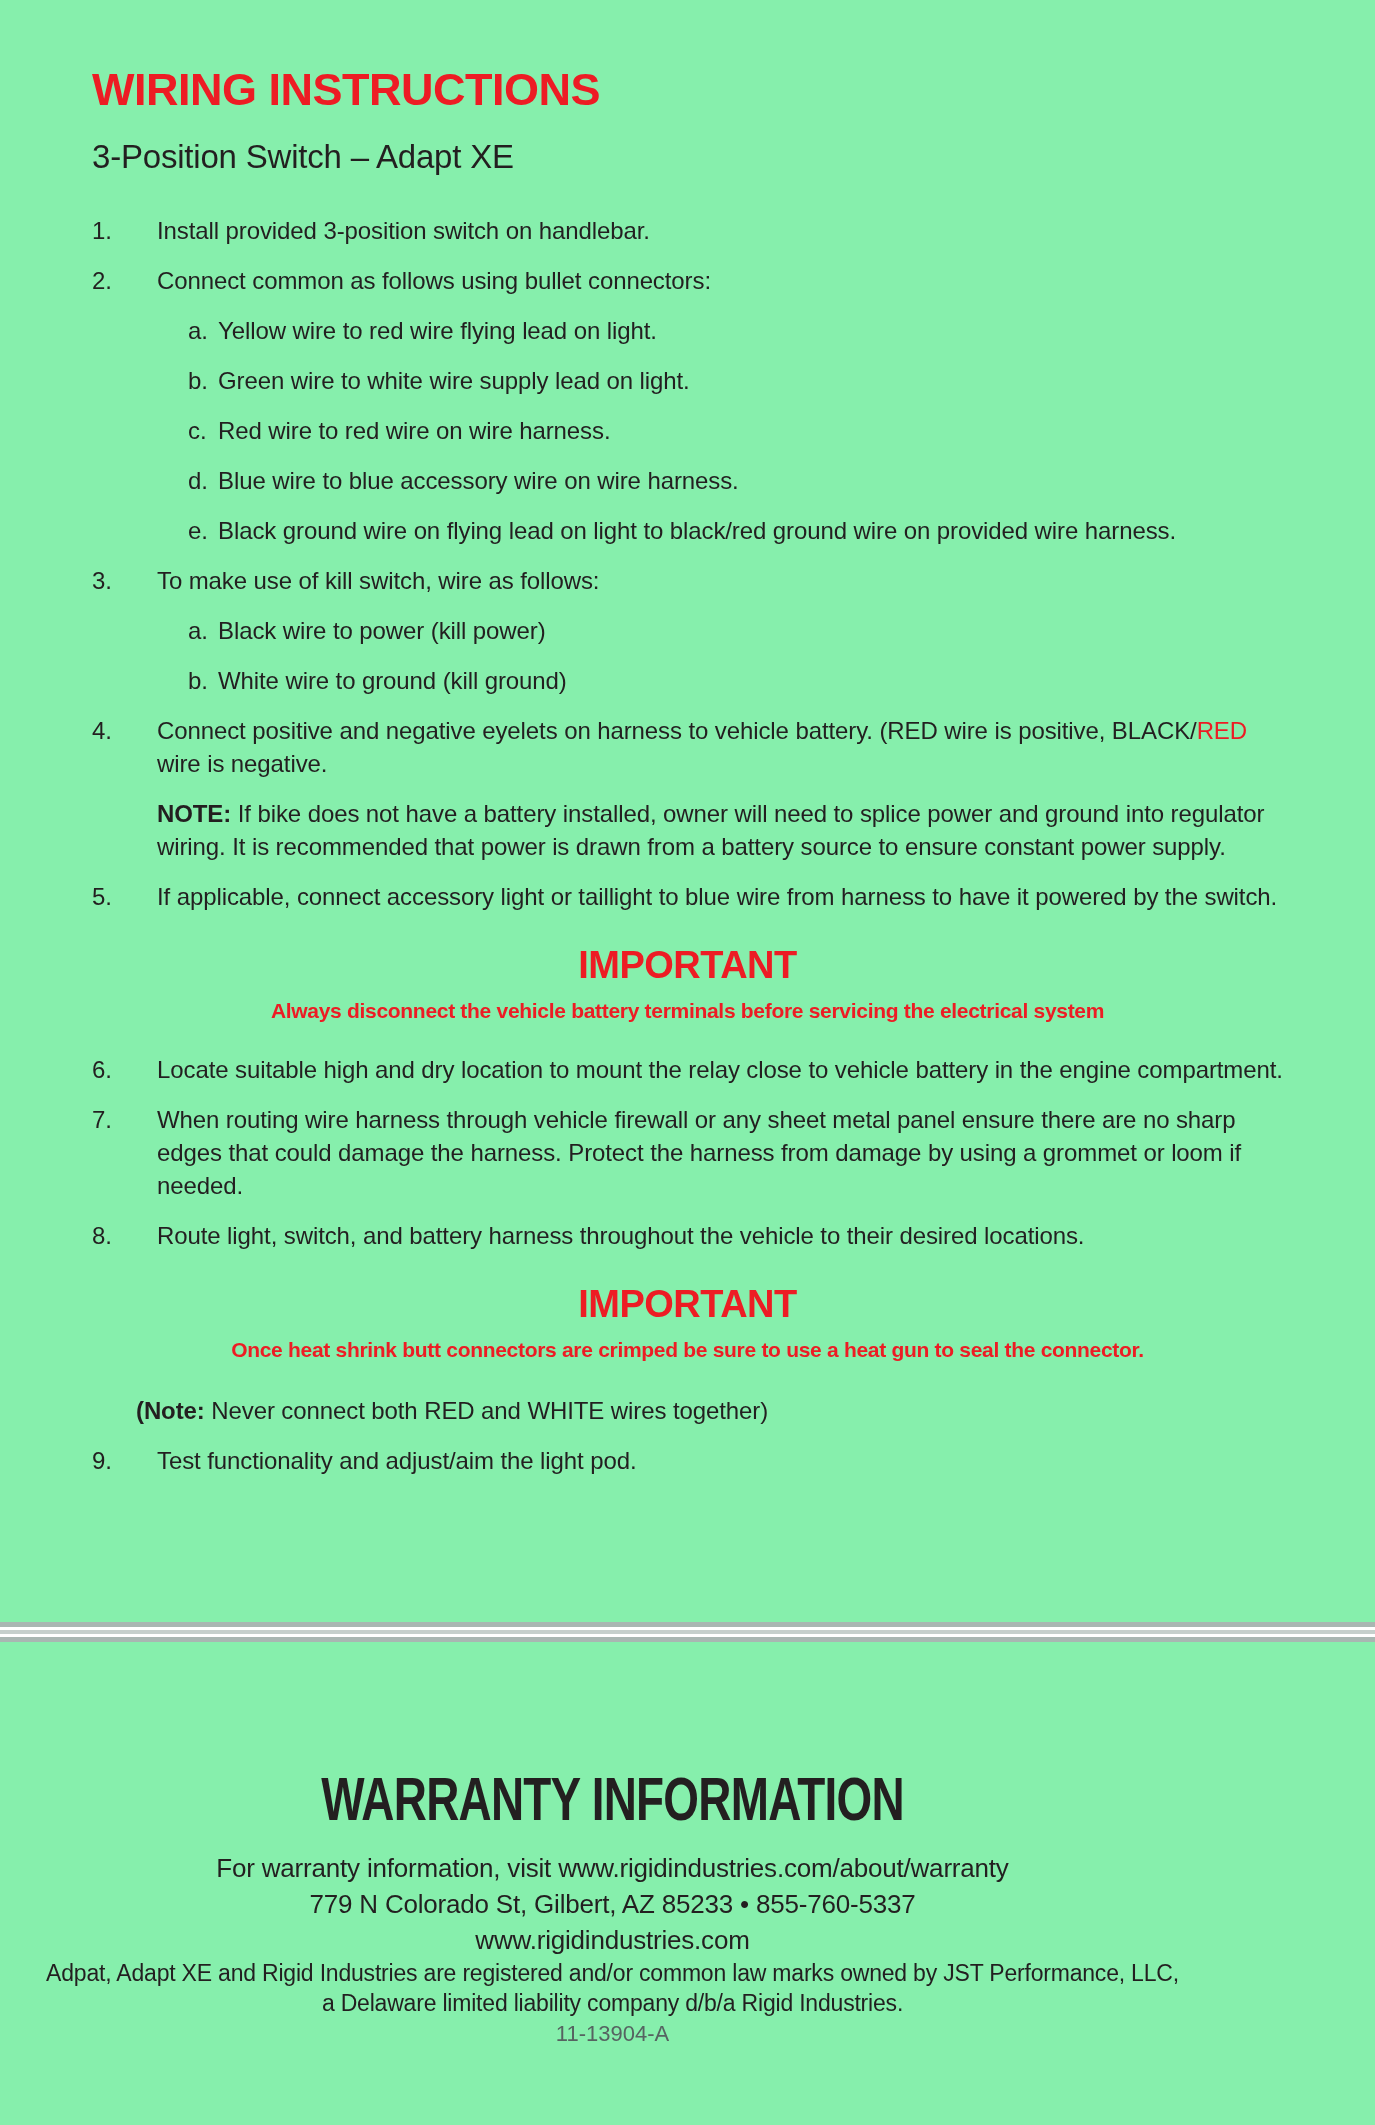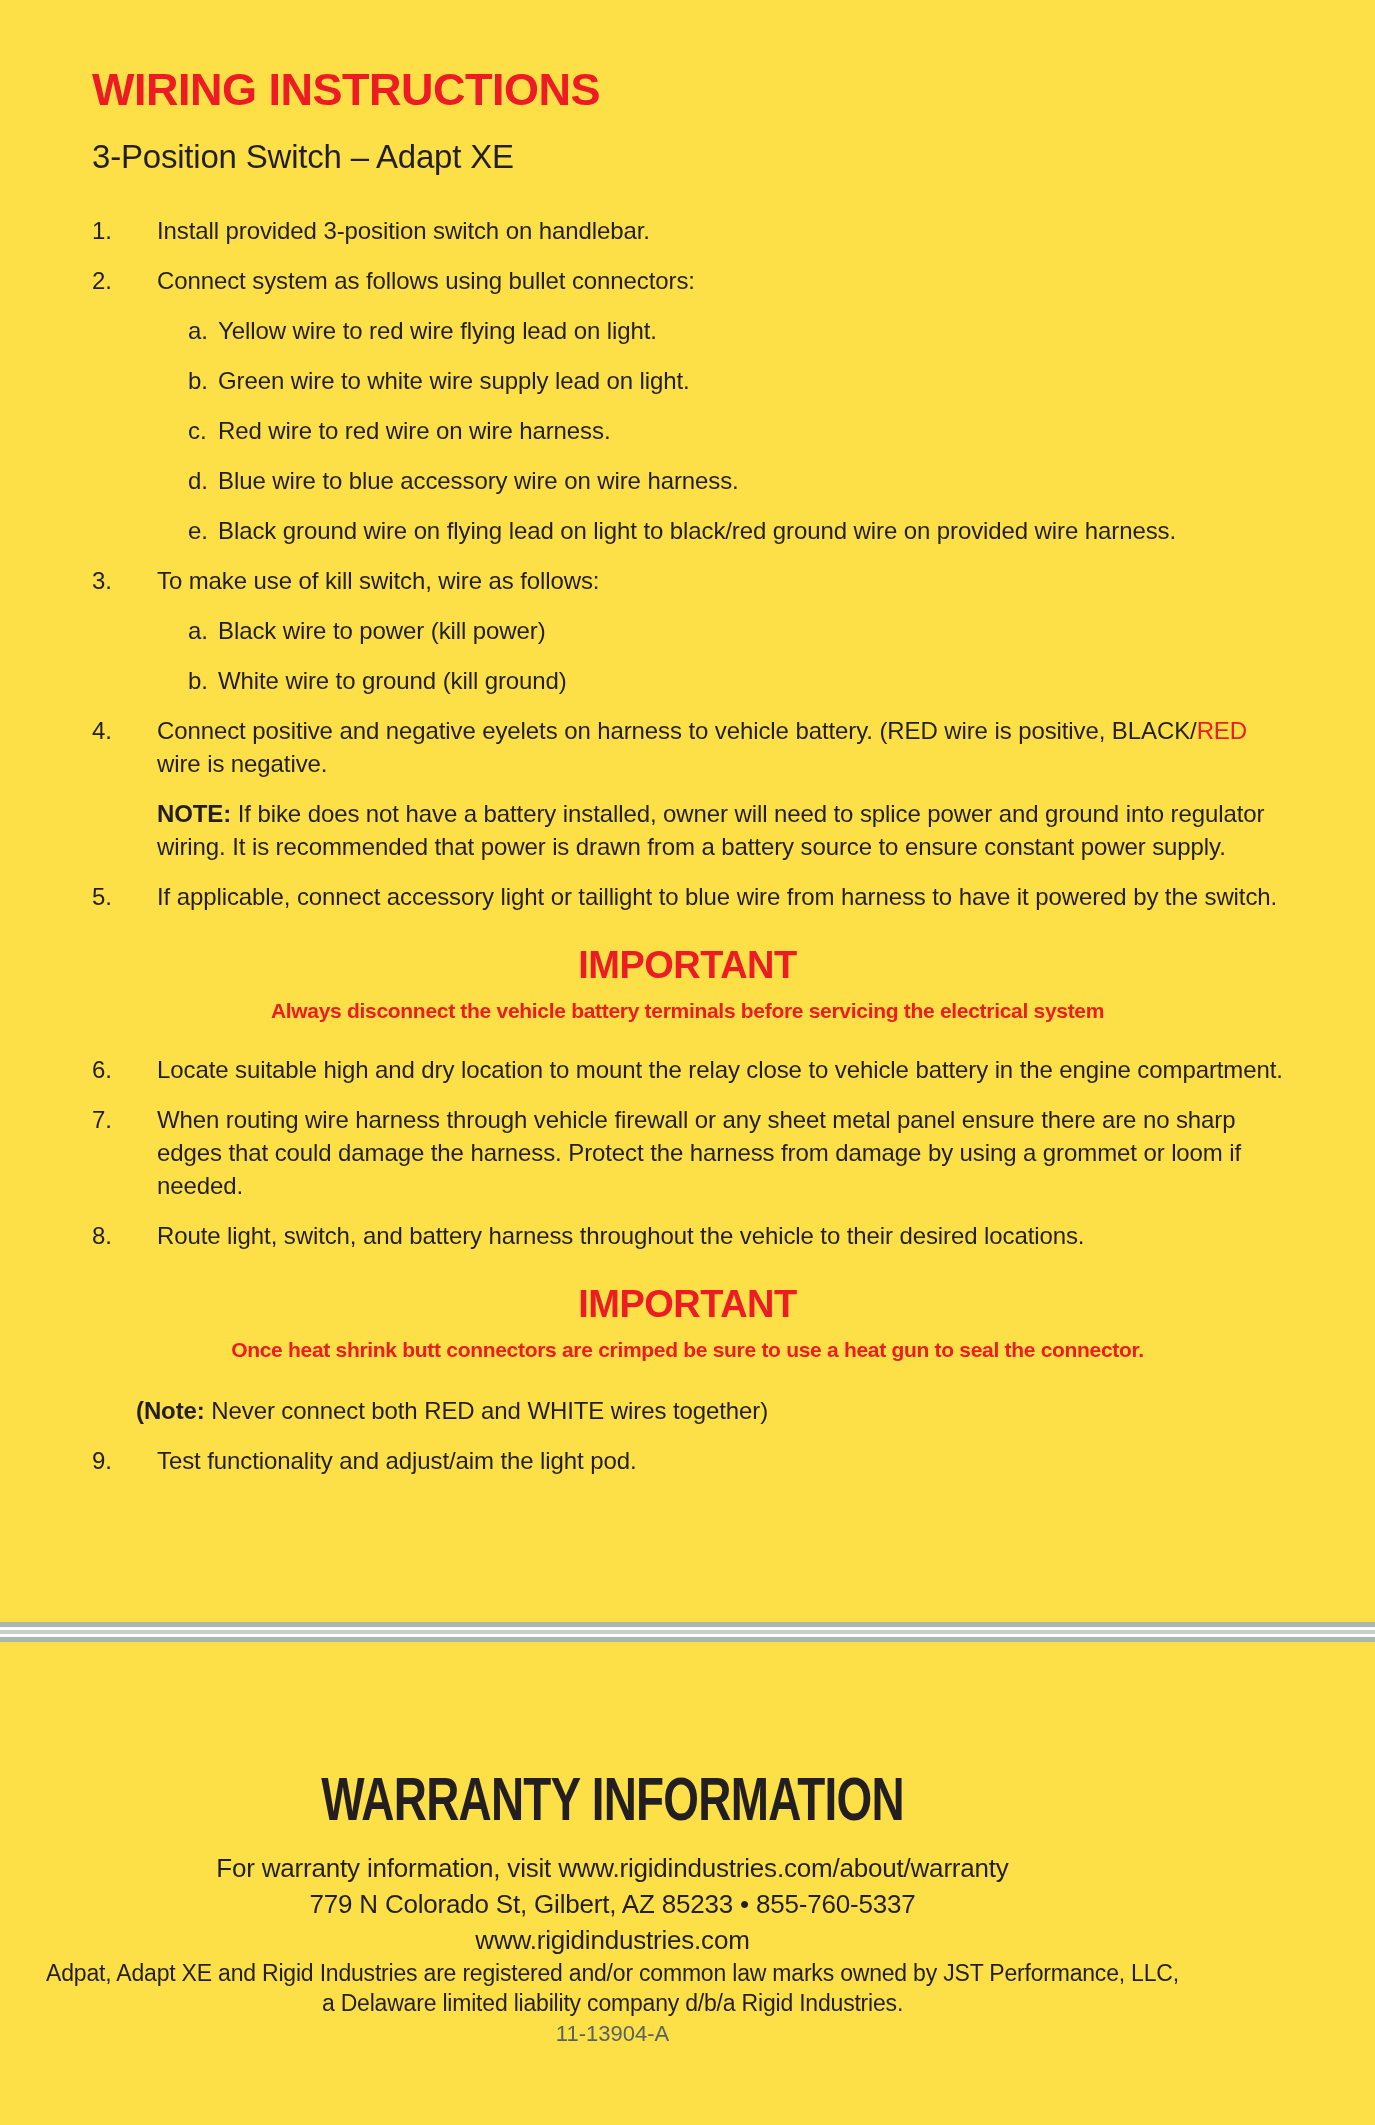--- a/index.html
+++ b/index.html
@@ -5,21 +5,21 @@
   * { margin: 0; padding: 0; box-sizing: border-box; }
   html, body { background: #ffffff; }
   body {
     width: 1375px;
     height: 2125px;
     position: relative;
     font-family: "Liberation Sans", sans-serif;
     color: #231f20;
     overflow: hidden;
   }
-  .page { position: absolute; inset: 0; background: #fde047; }
+  .page { position: absolute; inset: 0; background: #86efac; }
   .content { padding: 66px 92px 0 92px; }
 
   h1.title {
     color: #ed1c24;
     font-size: 45px;
     font-weight: bold;
     letter-spacing: -0.5px;
     line-height: 1.05;
   }
   h2.subtitle {
@@ -102,21 +102,21 @@
     <div class="list">
 
       <div class="item">
         <span class="num">1.</span>
         <div class="body"><span>Install provided 3-position switch on handlebar.</span></div>
       </div>
 
       <div class="item">
         <span class="num">2.</span>
         <div class="body">
-          <span>Connect system as follows using bullet connectors:</span>
+          <span>Connect common as follows using bullet connectors:</span>
           <div class="subitem">
             <span class="letter">a.</span>
             <span class="stext">Yellow wire to red wire flying lead on light.</span>
           </div>
           <div class="subitem">
             <span class="letter">b.</span>
             <span class="stext">Green wire to white wire supply lead on light.</span>
           </div>
           <div class="subitem">
             <span class="letter">c.</span>

